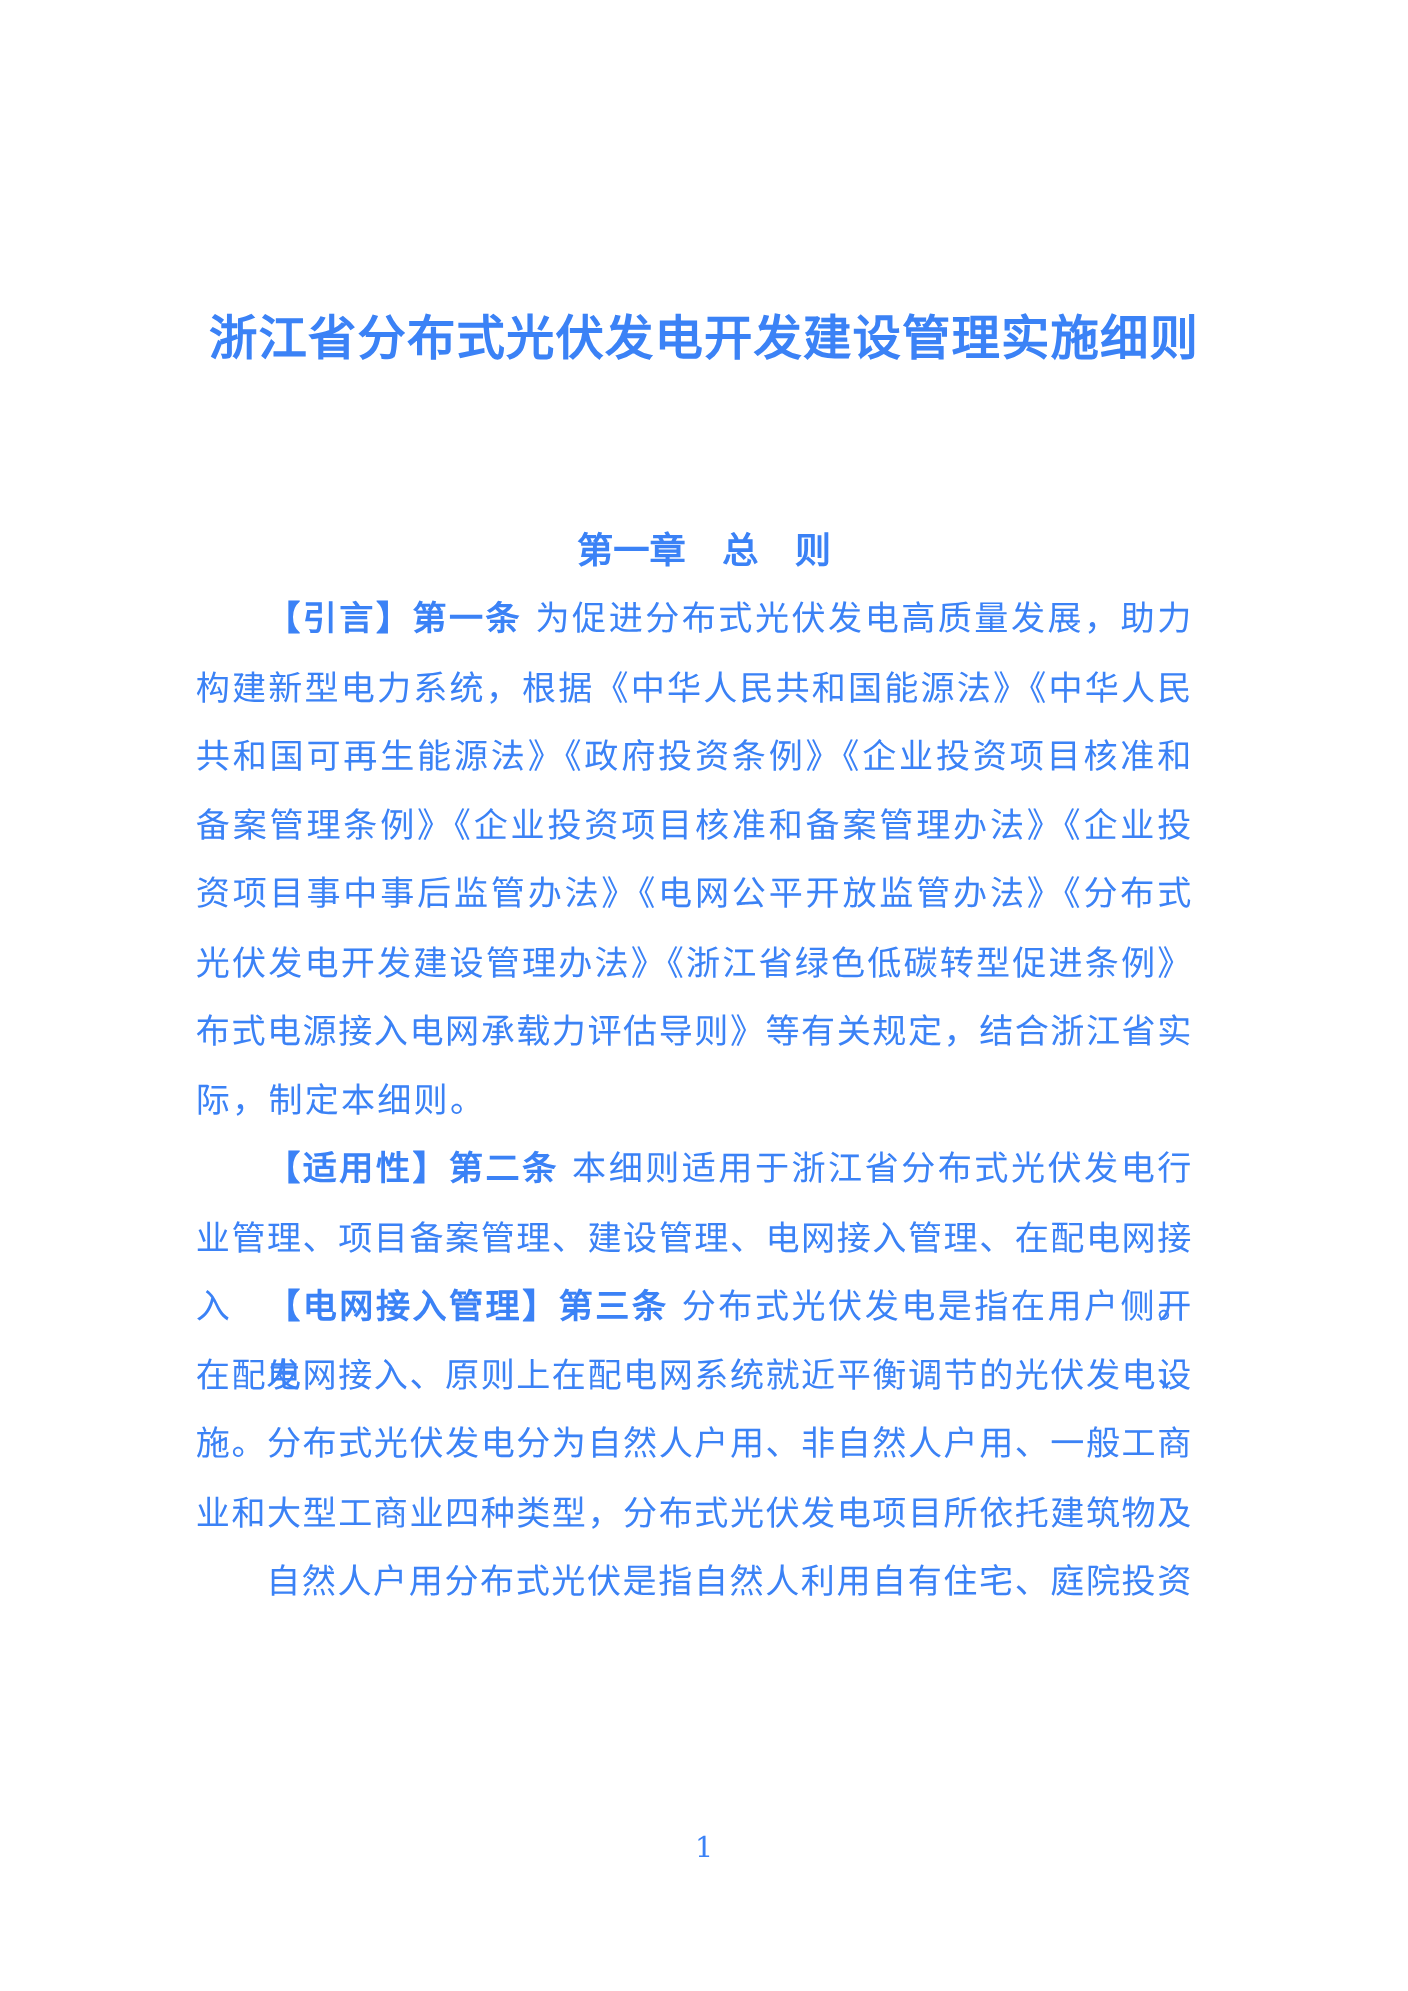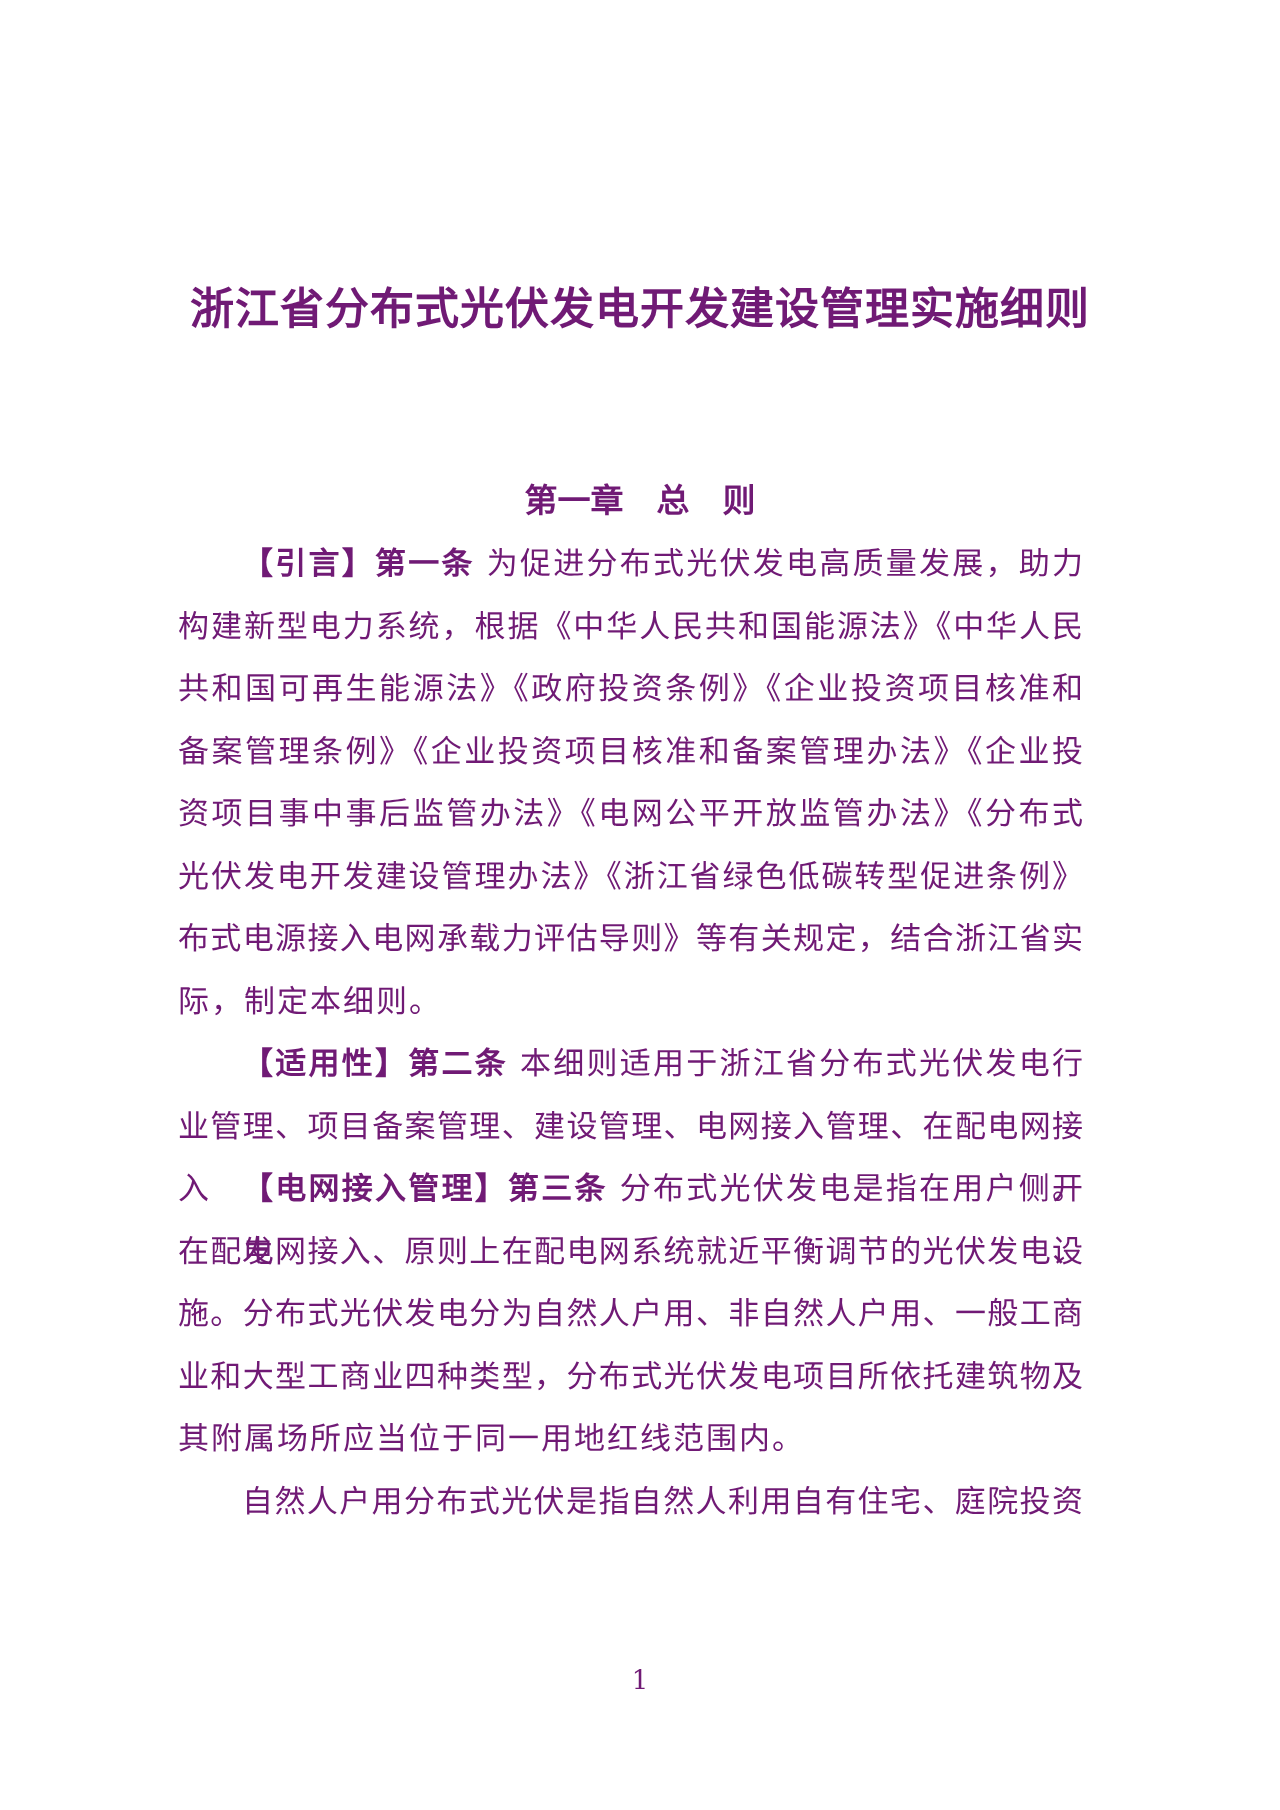--- a/index.html
+++ b/index.html
@@ -5,21 +5,21 @@
   html, body {
     margin: 0;
     padding: 0;
     background: #ffffff;
   }
   .page {
     position: relative;
     width: 1280px;
     height: 1810px;
     background: #ffffff;
-    color: #701a75;
+    color: #3b82f6;
     overflow: hidden;
     font-family: "DejaVu Serif", "Liberation Serif", serif;
   }
   .doc-title {
     position: absolute;
     top: 283px;
     left: 0;
     width: 100%;
     text-align: center;
     font-family: "DejaVu Serif", "Liberation Serif", serif;
@@ -118,21 +118,20 @@
     <div class="paragraph">
       <div class="line full indent"><span class="article-label">【适用性】第二条</span><span> 本细则适用于浙江省分布式光伏发电行</span></div>
       <div class="line full"><span>业管理、项目备案管理、建设管理、电网接入管理、在配电网接入。</span></div>
     </div>
 
     <div class="paragraph">
       <div class="line full indent"><span class="article-label">【电网接入管理】第三条</span><span> 分布式光伏发电是指在用户侧开发、</span></div>
       <div class="line full"><span>在配电网接入、原则上在配电网系统就近平衡调节的光伏发电设</span></div>
       <div class="line full"><span>施。分布式光伏发电分为自然人户用、非自然人户用、一般工商</span></div>
       <div class="line full"><span>业和大型工商业四种类型，分布式光伏发电项目所依托建筑物及</span></div>
-      <div class="line short"><span>其附属场所应当位于同一用地红线范围内。</span></div>
     </div>
 
     <div class="paragraph">
       <div class="line full indent"><span>自然人户用分布式光伏是指自然人利用自有住宅、庭院投资</span></div>
     </div>
 
   </div>
 
   <div class="page-number">1</div>
 

